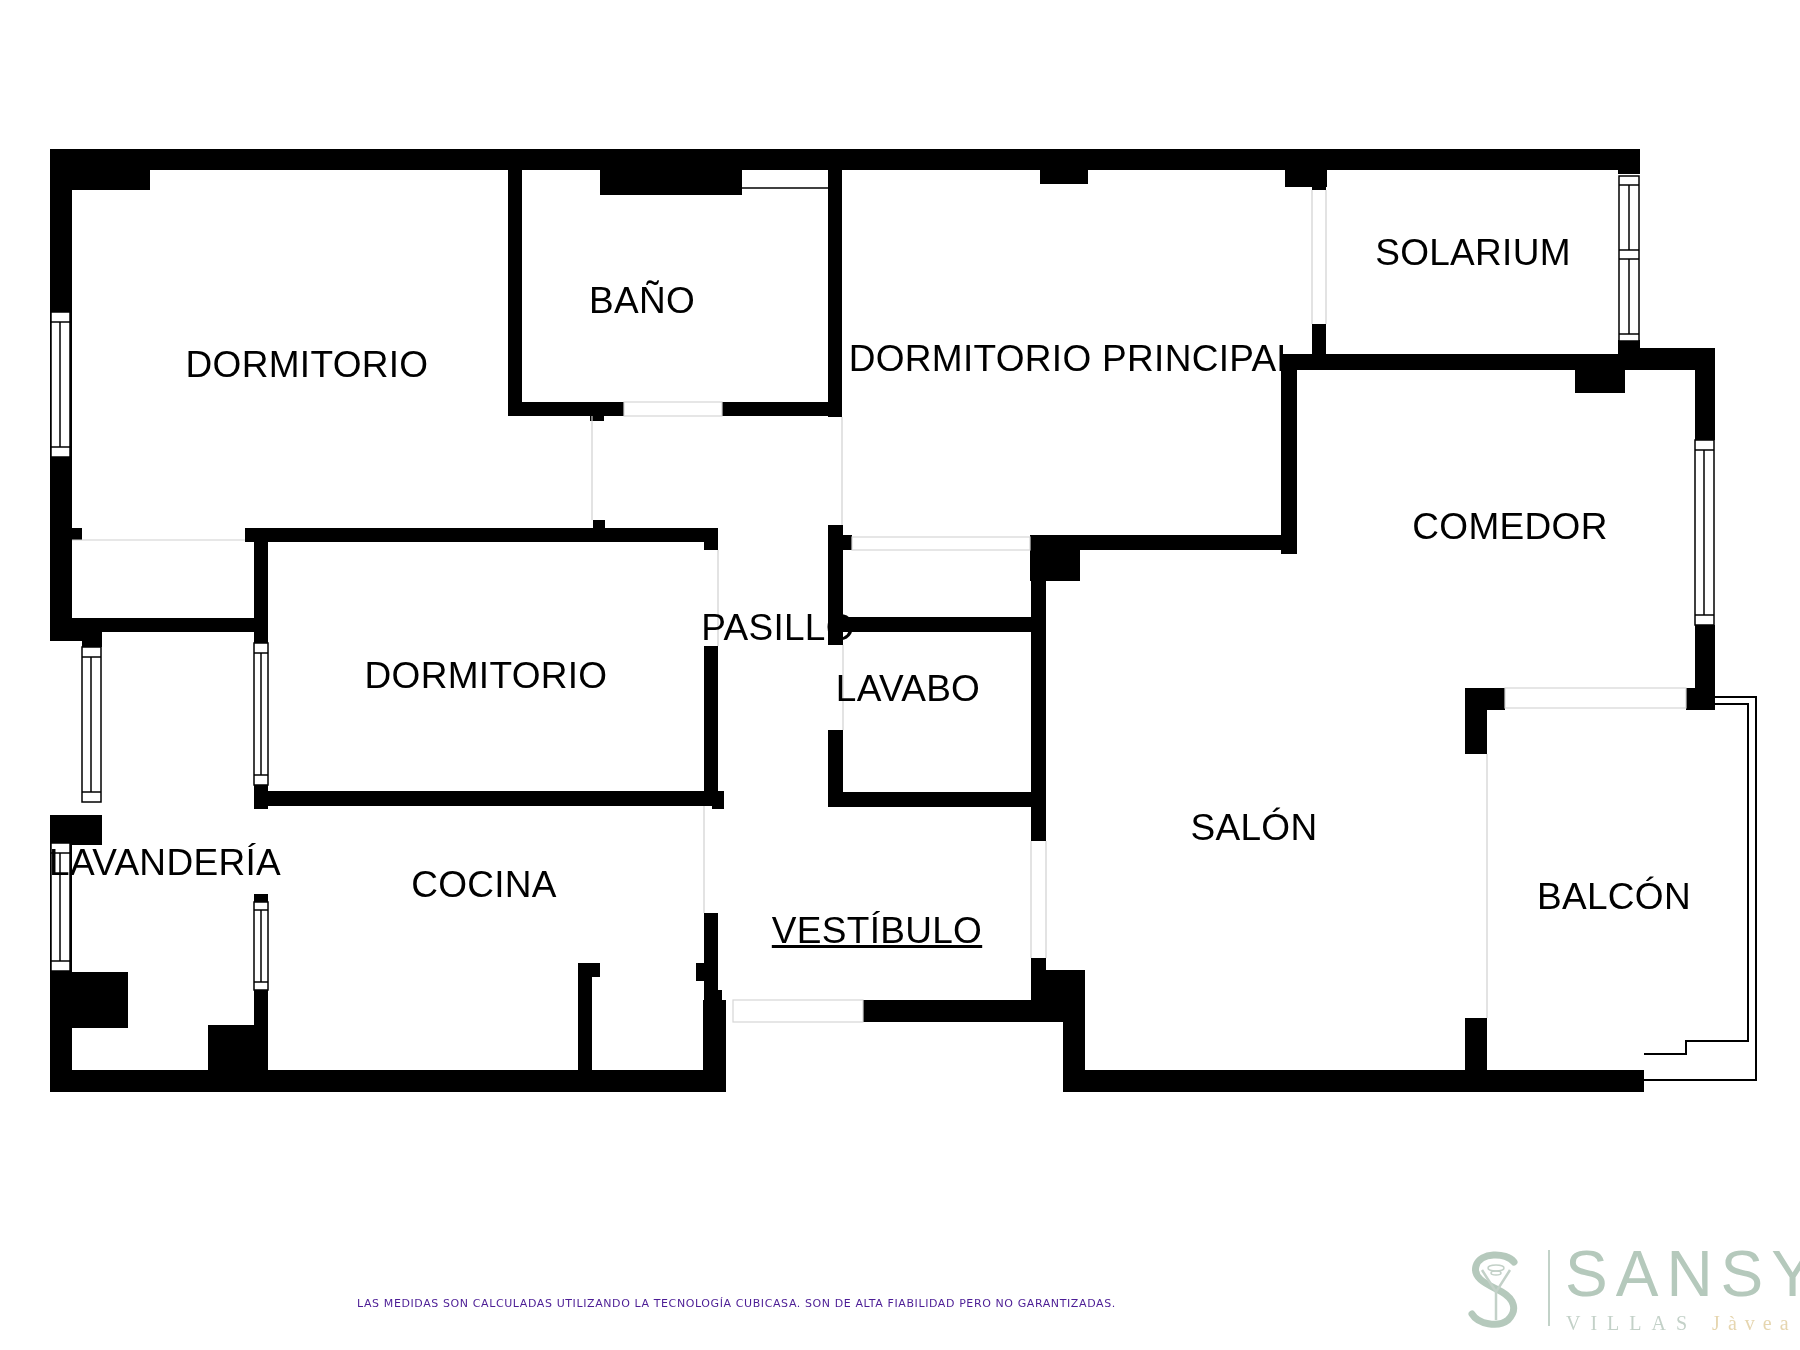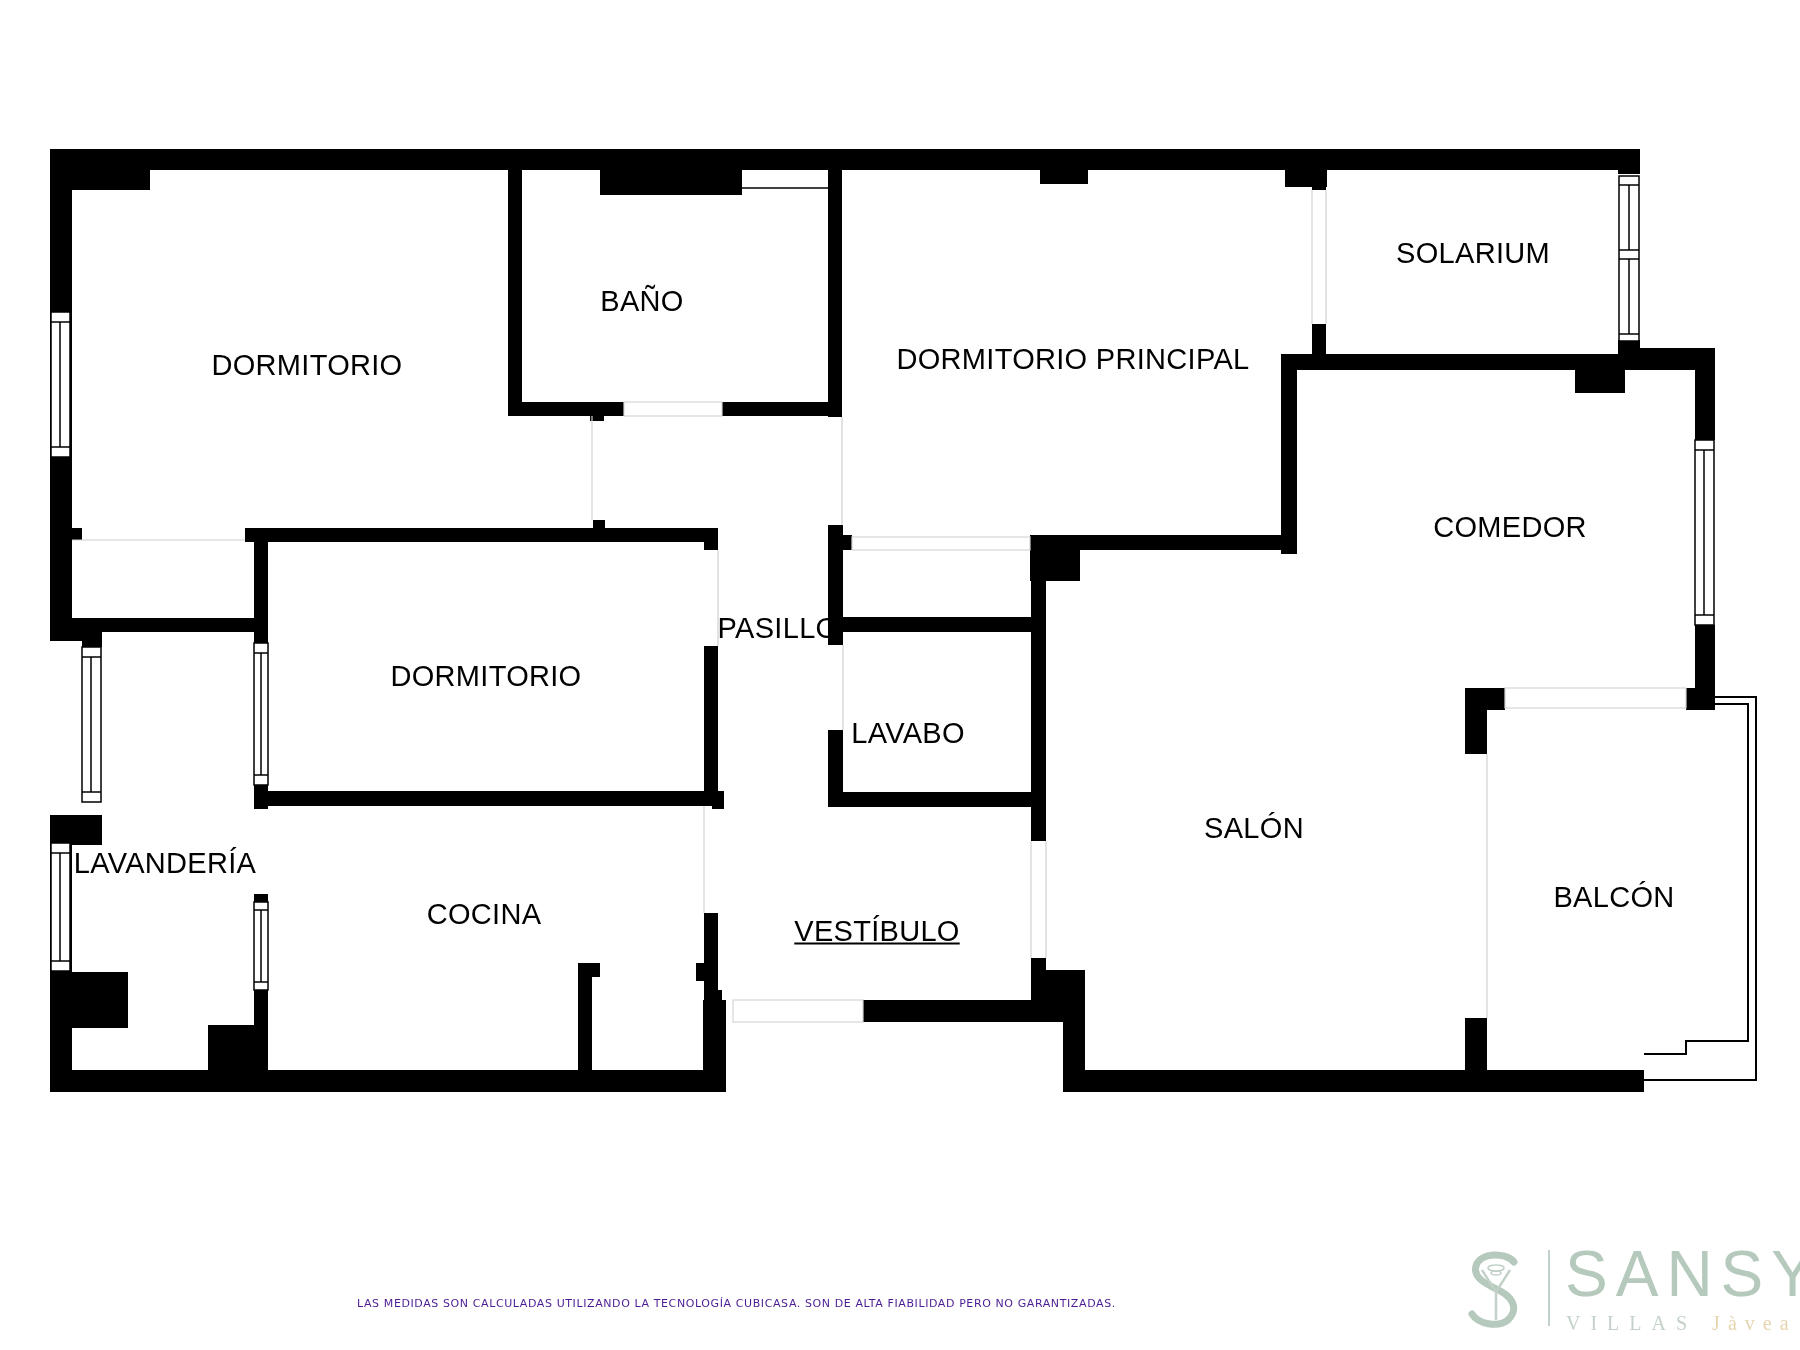--- a/index.html
+++ b/index.html
@@ -4,21 +4,21 @@
 <style>
   html, body { margin:0; padding:0; background:#ffffff; }
   body { width:1800px; height:1350px; position:relative; overflow:hidden; font-family:"Liberation Sans", sans-serif; }
   #plan { position:absolute; left:0; top:0; width:1800px; height:1350px; }
   .wall { fill:#000000; }
   .win-frame { fill:#ffffff; stroke:#000000; stroke-width:1.5; }
   .win-line { stroke:#000000; stroke-width:1.5; }
   .door-gap { fill:#ffffff; stroke:#d6d6d6; stroke-width:1.2; }
   .thin { stroke:#d0d0d0; stroke-width:1.2; fill:none; }
   .rail { fill:none; stroke:#000000; stroke-width:2; }
-  .room-label { position:absolute; font-family:"Liberation Sans", sans-serif; font-size:29px; color:#000000; white-space:nowrap; transform:translate(-50%,-50%); letter-spacing:0.3px; }
+  .room-label { position:absolute; font-family:"Liberation Sans", sans-serif; font-size:37px; color:#000000; white-space:nowrap; transform:translate(-50%,-50%); letter-spacing:0.3px; }
   .disclaimer { position:absolute; left:357px; top:1297px; font-family:"DejaVu Sans", sans-serif; font-size:11px; color:#4c1d95; letter-spacing:0.6px; white-space:nowrap; }
   .logo { position:absolute; left:1462px; top:1240px; width:338px; height:100px; }
   .logo-mark { position:absolute; left:0; top:8px; width:70px; height:80px; }
   .logo-divider { position:absolute; left:86px; top:10px; width:2px; height:76px; background:#c2d2c8; }
   .logo-name { position:absolute; left:103px; top:2px; font-family:"Liberation Sans", sans-serif; font-size:64px; color:#b5c9bc; letter-spacing:8px; font-weight:normal; line-height:1; }
   .logo-sub { position:absolute; left:104px; top:72px; font-family:Liberation Serif, serif; font-size:20px; color:#c3d1c8; letter-spacing:10px; white-space:nowrap; }
   .logo-sub .accent { color:#e6d6b0; letter-spacing:8px; }
 </style>
 </head>
 <body>
@@ -216,23 +216,23 @@
 </svg>
 
 <div>
   <div class="room-label" style="left:307px;top:365px;">DORMITORIO</div>
   <div class="room-label" style="left:642px;top:301px;">BAÑO</div>
   <div class="room-label" style="left:1073px;top:359px;">DORMITORIO PRINCIPAL</div>
   <div class="room-label" style="left:1473px;top:253px;">SOLARIUM</div>
   <div class="room-label" style="left:1510px;top:527px;">COMEDOR</div>
   <div class="room-label" style="left:778px;top:592px;margin-top:36px;">PASILLO</div>
   <div class="room-label" style="left:486px;top:676px;">DORMITORIO</div>
-  <div class="room-label" style="left:908px;top:689px;margin-top:44px;">LAVABO</div>
+  <div class="room-label" style="left:908px;top:689px;">LAVABO</div>
   <div class="room-label" style="left:165px;top:863px;text-align:right;">LAVANDERÍA</div>
-  <div class="room-label" style="left:484px;top:885px;margin-top:29px;">COCINA</div>
+  <div class="room-label" style="left:484px;top:885px;">COCINA</div>
   <div class="room-label" style="left:877px;top:931px;text-decoration:underline;">VESTÍBULO</div>
   <div class="room-label" style="left:1254px;top:828px;">SALÓN</div>
   <div class="room-label" style="left:1614px;top:897px;">BALCÓN</div>
 </div>
 
 <div class="disclaimer">LAS MEDIDAS SON CALCULADAS UTILIZANDO LA TECNOLOGÍA CUBICASA. SON DE ALTA FIABILIDAD PERO NO GARANTIZADAS.</div>
 
 <div class="logo">
   <svg class="logo-mark" viewBox="0 0 70 80" xmlns="http://www.w3.org/2000/svg">
     <path d="M52 14 C44 4, 18 4, 14 18 C10 32, 30 38, 40 44 C52 51, 56 62, 46 72 C36 80, 16 76, 10 66" fill="none" stroke="#b5c9bc" stroke-width="7" stroke-linecap="round"></path>

